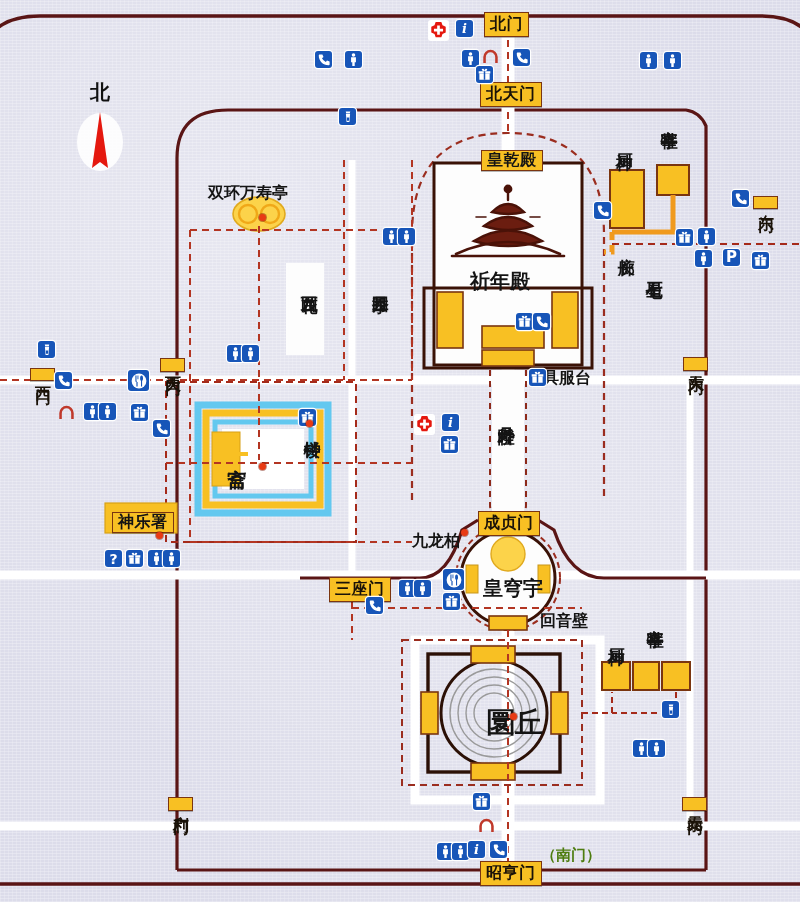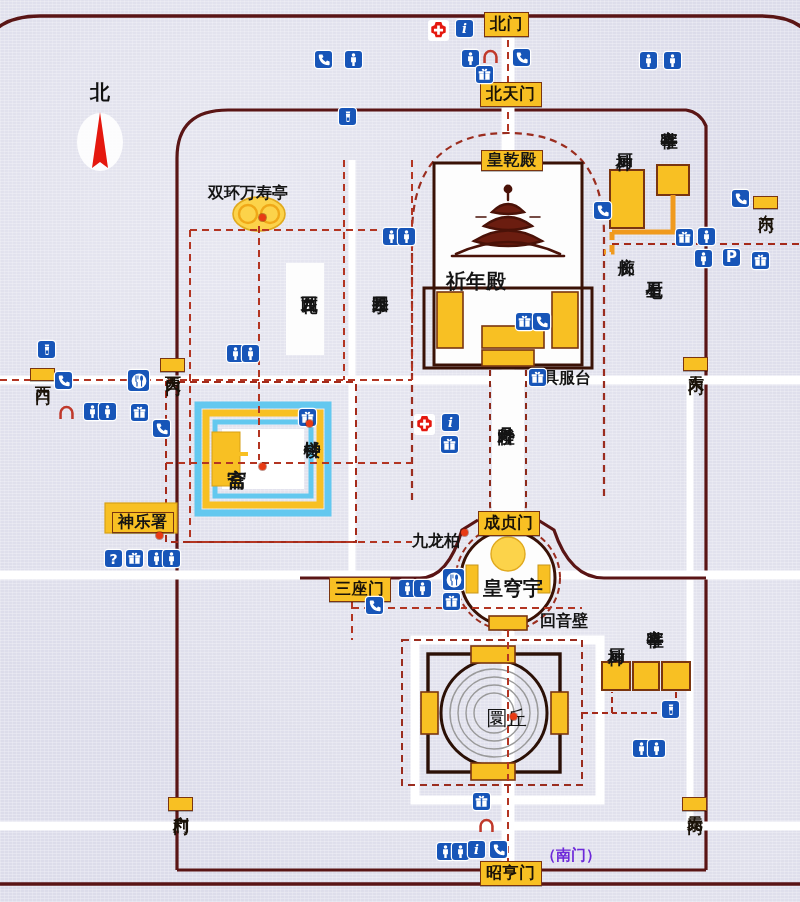--- a/index.html
+++ b/index.html
@@ -206,33 +206,33 @@
       <div class="gate v" style="left: 30px; top: 368px;">西门</div>
       <div class="gate v" style="left: 160px; top: 358px;">西天门</div>
       <div class="gate h" style="left: 478px; top: 511px;">成贞门</div>
       <div class="gate h" style="left: 329px; top: 564px; margin-top: 13px;">三座门</div>
       <div class="gate v" style="left: 168px; top: 797px;">广利门</div>
       <div class="gate v" style="left: 682px; top: 797px;">泰元门</div>
       <div class="gate h" style="left: 480px; top: 861px;">昭亨门</div>
     </div>
   <div id="layer-landmarks">
       <div class="gate h sm" style="position: absolute; left: 481px; top: 150px; z-index: 8; font-weight: bold; color: rgb(20, 20, 20); line-height: 1.04; font-size: 16px;">皇乾殿</div>
-      <div class="plain" style="position: absolute; left: 446px; top: 271px; z-index: 8; font-weight: bold; color: rgb(20, 20, 20); line-height: 1.04; font-size: 20px; text-align: center;">祈年殿</div>
+      <div class="plain" style="position: absolute; left: 470px; top: 271px; z-index: 8; font-weight: bold; color: rgb(20, 20, 20); line-height: 1.04; font-size: 20px; text-align: center;">祈年殿</div>
       <div class="plain" style="position: absolute; left: 543px; top: 370px; z-index: 8; font-weight: bold; color: rgb(20, 20, 20); line-height: 1.04; font-size: 16px;">具服台</div>
       <div class="plain" style="position: absolute; left: 208px; top: 185px; z-index: 8; font-weight: bold; color: rgb(20, 20, 20); line-height: 1.04; font-size: 16px;">双环万寿亭</div>
       <div class="plain v" style="position: absolute; left: 300px; top: 283px; z-index: 8; font-weight: bold; color: rgb(20, 20, 20); line-height: 1.04; font-size: 17px;">百花园</div>
       <div class="plain v" style="position: absolute; left: 371px; top: 283px; z-index: 8; font-weight: bold; color: rgb(20, 20, 20); line-height: 1.04; font-size: 17px;">月季园</div>
       <div class="plain v" style="position: absolute; left: 226px; top: 452px; z-index: 8; font-weight: bold; color: rgb(20, 20, 20); line-height: 1.04; font-size: 19px; background: rgb(248, 192, 35); padding: 2px 1px;">斋宫</div>
       <div class="plain v" style="position: absolute; left: 303px; top: 427px; z-index: 8; font-weight: bold; color: rgb(20, 20, 20); line-height: 1.04; font-size: 17px;">钟楼</div>
       <div class="gate h sm" style="position: absolute; left: 112px; top: 512px; z-index: 8; font-weight: bold; color: rgb(20, 20, 20); line-height: 1.04; font-size: 16px;">神乐署</div>
       <div class="plain v" style="position: absolute; left: 497px; top: 414px; z-index: 8; font-weight: bold; color: rgb(20, 20, 20); line-height: 1.04; font-size: 17px;">丹陛桥</div>
       <div class="plain" style="position: absolute; left: 412px; top: 533px; z-index: 8; font-weight: bold; color: rgb(20, 20, 20); line-height: 1.04; font-size: 16px;">九龙柏</div>
       <div class="plain" style="position: absolute; left: 483px; top: 578px; z-index: 8; font-weight: bold; color: rgb(20, 20, 20); line-height: 1.04; font-size: 20px;">皇穹宇</div>
       <div class="plain" style="position: absolute; left: 540px; top: 613px; z-index: 8; font-weight: bold; color: rgb(20, 20, 20); line-height: 1.04; font-size: 16px;">回音壁</div>
-      <div class="plain" style="position: absolute; left: 487px; top: 708px; z-index: 8; font-weight: normal; color: rgb(20, 20, 20); line-height: 1.04; font-size: 20px;">圜丘</div>
+      <div class="plain" style="position: absolute; left: 487px; top: 708px; z-index: 8; font-weight: bold; color: rgb(20, 20, 20); line-height: 1.04; font-size: 28px;">圜丘</div>
       <div class="plain v" style="position: absolute; left: 615px; top: 140px; z-index: 8; font-weight: bold; color: rgb(20, 20, 20); line-height: 1.04; font-size: 17px;">神厨</div>
       <div class="plain v" style="position: absolute; left: 660px; top: 118px; z-index: 8; font-weight: bold; color: rgb(20, 20, 20); line-height: 1.04; font-size: 17px;">宰牲亭</div>
       <div class="plain v" style="position: absolute; left: 617px; top: 245px; z-index: 8; font-weight: bold; color: rgb(20, 20, 20); line-height: 1.04; font-size: 17px;">长廊</div>
       <div class="plain v" style="position: absolute; left: 645px; top: 268px; z-index: 8; font-weight: bold; color: rgb(20, 20, 20); line-height: 1.04; font-size: 17px;">七星石</div>
       <div class="plain v" style="position: absolute; left: 607px; top: 635px; z-index: 8; font-weight: bold; color: rgb(20, 20, 20); line-height: 1.04; font-size: 17px;">神厨</div>
       <div class="plain v" style="position: absolute; left: 646px; top: 617px; z-index: 8; font-weight: bold; color: rgb(20, 20, 20); line-height: 1.04; font-size: 17px;">宰牲亭</div>
     </div>
   <div id="layer-icons">
       <div class="ico red big" style="left: 428px; top: 20px;">
         <svg width="19" height="19" viewBox="0 0 20 20">
@@ -561,14 +561,14 @@
       <div class="dot" style="left: 259px; top: 214px;"></div>
       <div class="dot" style="left: 259px; top: 463px;"></div>
       <div class="dot" style="left: 306px; top: 420px;"></div>
       <div class="dot" style="left: 156px; top: 532px;"></div>
       <div class="dot" style="left: 461px; top: 529px;"></div>
       <div class="dot" style="left: 510px; top: 713px;"></div>
     </div>
 
   <div class="lbl" style="left:90px;top:82px;font-size:20px;font-weight:bold;">北</div>
 
-  <div class="lbl" style="left:541px;top:848px;font-size:15px;font-weight:bold;color:#6d28d9;">（南门）</div>
+  <div class="lbl" style="left:541px;top:848px;font-size:15px;font-weight:bold;color:#4d7c0f;">（南门）</div>
 </div>
 
 </body></html>

